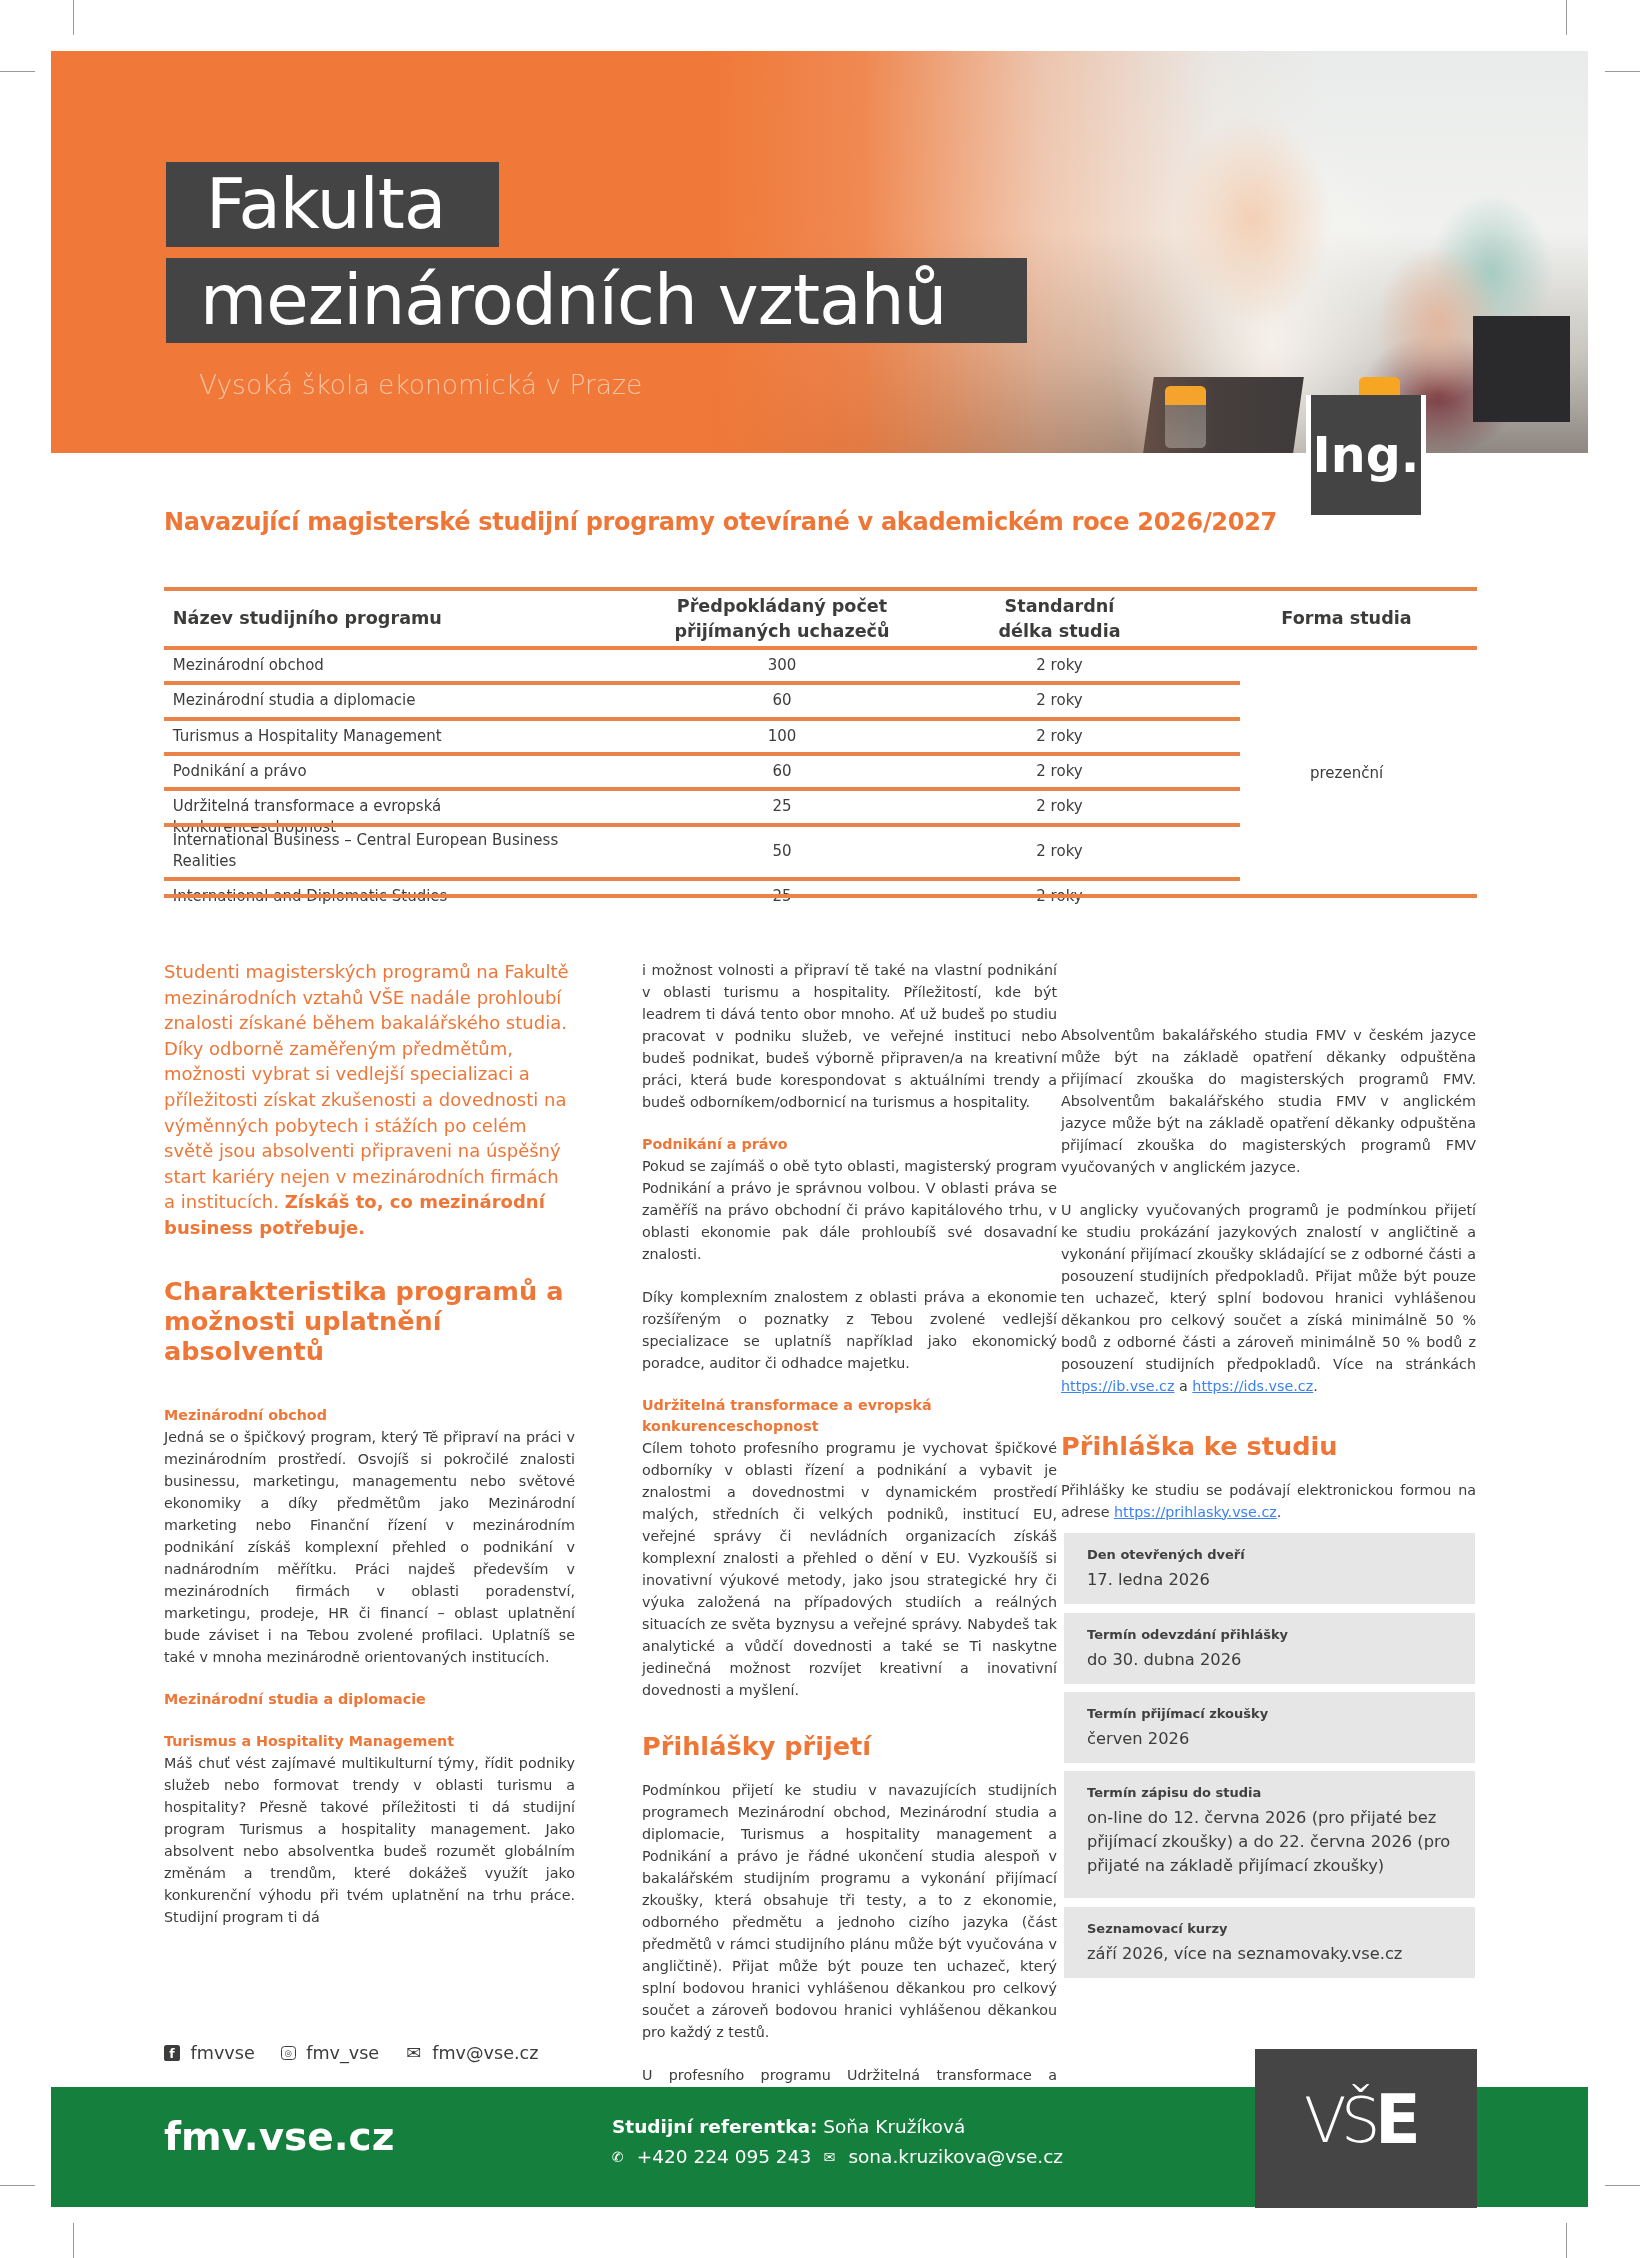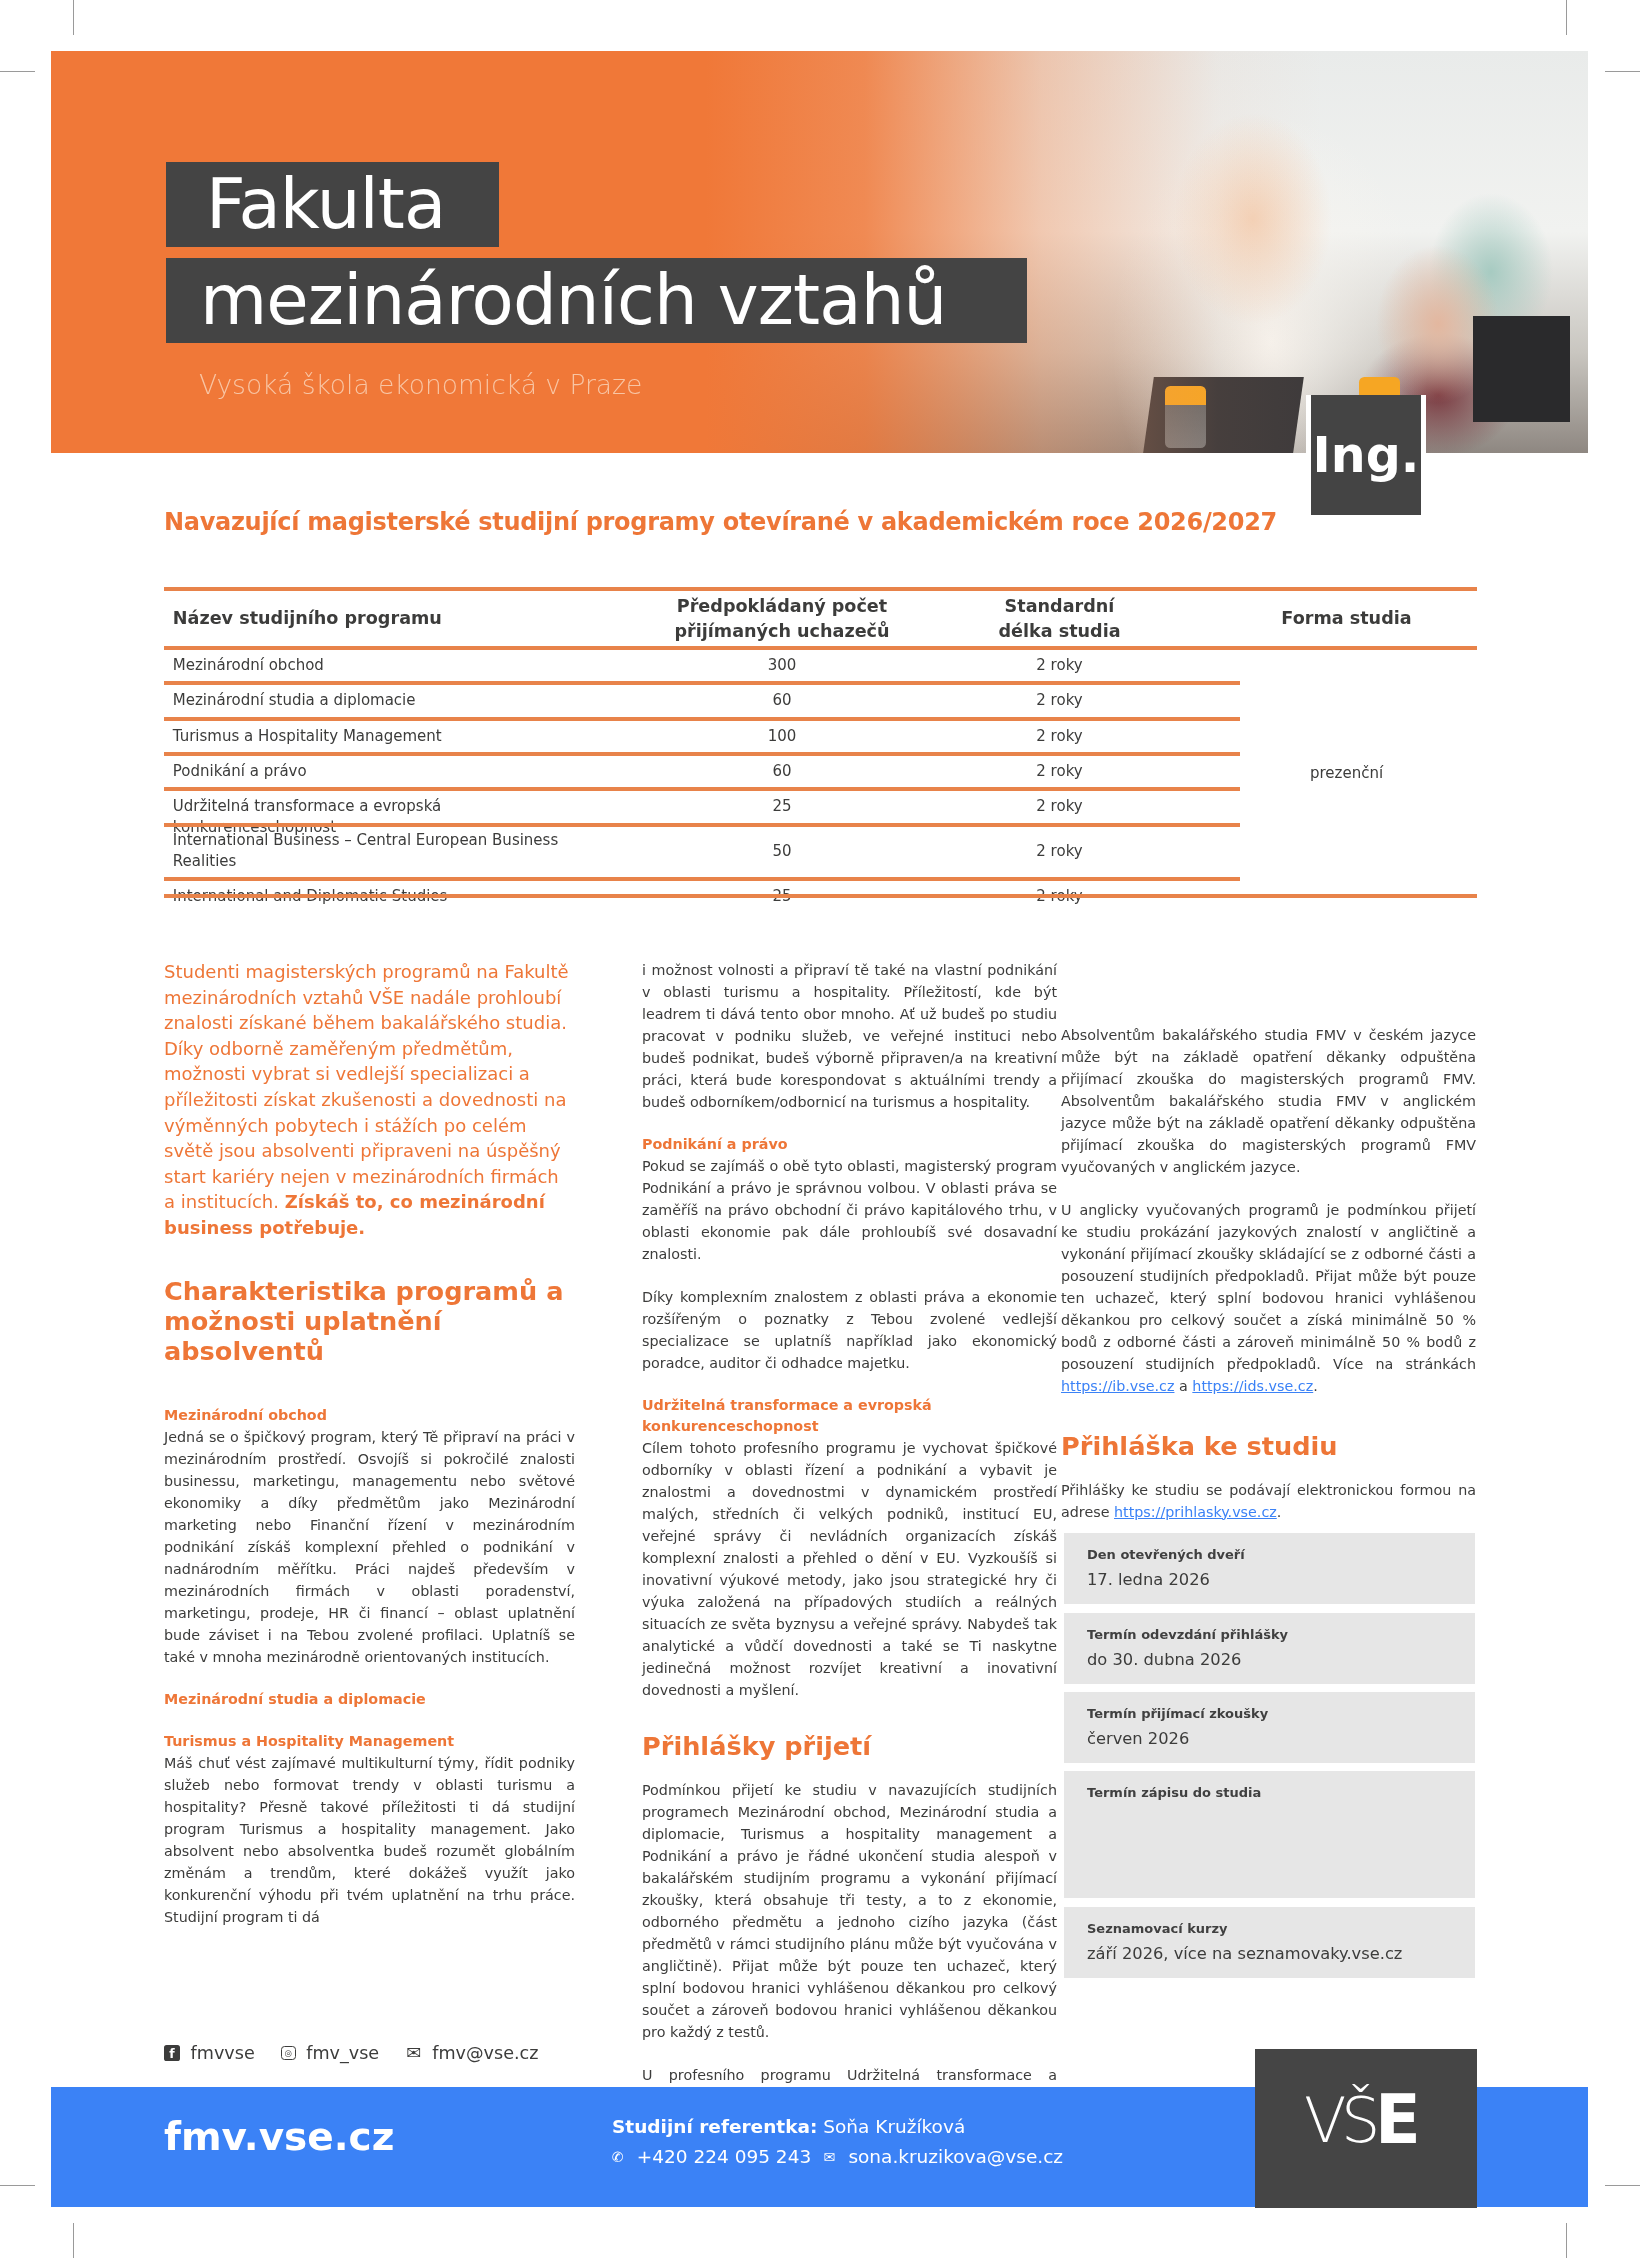--- a/index.html
+++ b/index.html
@@ -48,21 +48,21 @@
   a.lnk { color: #3b82f6; text-decoration: underline; }
   
   .infobox { position: absolute; left: 1064px; width: 411px; background: #e6e6e6; box-sizing: border-box; padding: 8.8px 23px; }
   .infobox .t { color: #404040; font-weight: bold; font-size: 13px; line-height: 26.5px; }
   .infobox .v { color: #3c3c3b; font-size: 16.3px; line-height: 24px; }
   
   .social { position: absolute; top: 2043px; left: 164px; display: flex; align-items: center; font-size: 17.6px; color: #3c3c3b; }
   .social .ic { width: 16px; height: 16px; background: #3c3c3b; color: #fff; border-radius: 2.6px; font-size: 12.4px; font-weight: bold; display: inline-flex; align-items: center; justify-content: center; margin-right: 10.6px; }
   .social .item { display: flex; align-items: center; margin-right: 26.5px; }
   
-  .footer { position: absolute; left: 51px; top: 2087px; width: 1537px; height: 120px; background: #3b82f6; }
+  .footer { position: absolute; left: 51px; top: 2087px; width: 1537px; height: 120px; background: #15803d; }
   .footer .url { position: absolute; left: 113px; top: 26.5px; font-size: 39px; font-weight: bold; color: #ffffff; }
   .footer .ref { position: absolute; left: 561px; top: 26.5px; color: #fff; font-size: 18.5px; line-height: 26.5px; }
   .footer .ref b { font-weight: bold; }
   .footer .ref .row2 { display: flex; align-items: center; margin-top: 3.5px; }
   .footer .ref .ico { display: inline-block; width: 16px; height: 16px; margin-right: 8.8px; color: #fff; font-size: 14px; line-height: 16px; }
   .logo { position: absolute; left: 1255px; top: 2049px; width: 222px; height: 159px; background: #454545; }
   .logo .v { position: absolute; left: 49px; top: 35px; color: #fff; font-size: 62px; font-weight: 300; letter-spacing: -5.3px; font-family: "DejaVu Sans", sans-serif; }
   .logo .e { position: absolute; left: 120px; top: 32px; color: #fff; font-size: 67px; font-weight: bold; font-family: "DejaVu Sans", sans-serif; }
 </style>
 </head>
@@ -196,20 +196,21 @@
 <div class="infobox" style="top:1613px;height:71px;">
   <div class="t">Termín odevzdání přihlášky</div>
   <div class="v">do 30. dubna 2026</div>
 </div>
 <div class="infobox" style="top:1692px;height:71px;">
   <div class="t">Termín přijímací zkoušky</div>
   <div class="v">červen 2026</div>
 </div>
 <div class="infobox" style="top:1771px;height:127px;">
   <div class="t">Termín zápisu do studia</div>
+  <div class="v">on-line do 12. června 2026 (pro přijaté bez přijímací zkoušky) a do 22. června 2026 (pro přijaté na základě přijímací zkoušky)</div>
 </div>
 <div class="infobox" style="top:1907px;height:71px;">
   <div class="t">Seznamovací kurzy</div>
   <div class="v">září 2026, více na seznamovaky.vse.cz</div>
 </div>
 
 <div class="social">
   <div class="item">
     <span class="ic">f</span>
     <span>fmvvse</span>

